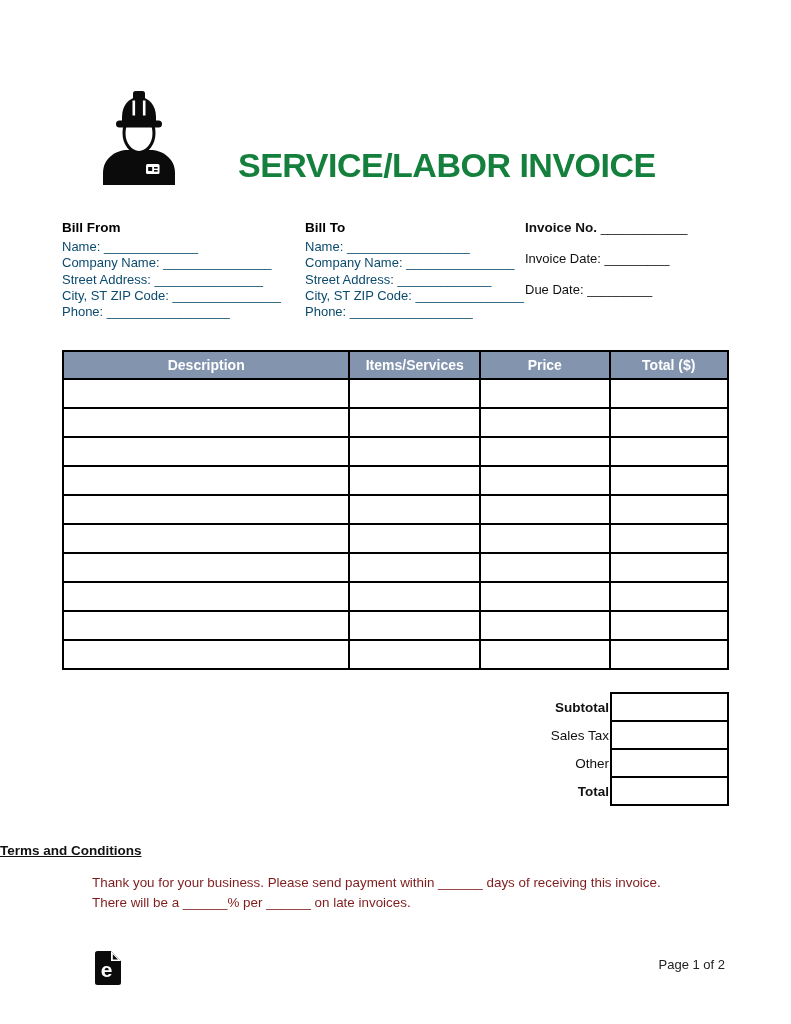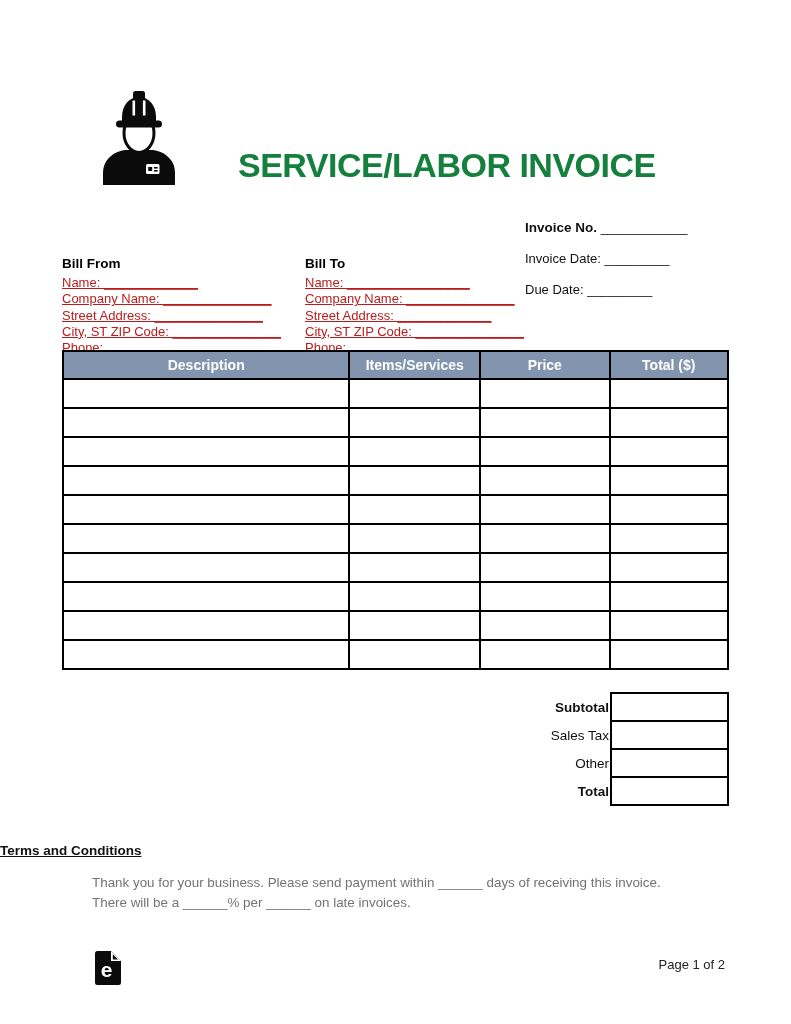--- a/index.html
+++ b/index.html
@@ -16,22 +16,22 @@
   
   .worker-icon { position: absolute; left: 99px; top: 87px; width: 80px; height: 100px; }
   .doc-title {
     position: absolute; left: 238px; top: 146px; width: 470px;
     font-size: 34px; font-weight: 700; letter-spacing: -0.5px; white-space: nowrap;
     color: #15803d;
   }
 
   
   .party { position: absolute; top: 220px; font-size: 13px; line-height: 16.2px; }
-  .party-heading { font-size: 13.5px; font-weight: 700; margin-bottom: 3px; margin-top: 36px; }
-  .party-line { white-space: nowrap; color: #b91c1c; text-decoration: underline; }
+  .party-heading { font-size: 13.5px; font-weight: 700; margin-bottom: 3px; }
+  .party-line { white-space: nowrap; color: #0c4a6e; }
   .bill-from { left: 62px; width: 226px; }
   .bill-to   { left: 305px; width: 226px; }
   .invoice-meta { position: absolute; left: 525px; top: 220px; width: 215px; font-size: 13px; }
   .meta-line { margin-bottom: 16px; white-space: nowrap; color: #111; }
   .meta-line .lbl-bold { font-weight: 700; font-size: 13.5px; }
 
   
   .items-table {
     position: absolute; left: 62px; top: 350px; width: 667px;
     border-collapse: collapse; table-layout: fixed;
@@ -57,21 +57,21 @@
   .summary-label.bold { font-weight: 700; }
   .summary-box { width: 119px; height: 30px; border: 2px solid #000; background: #fff; }
 
   
   .terms-heading {
     position: absolute; left: 0; top: 843px; width: 791px; text-align: left;
     font-size: 13.5px; font-weight: 700; text-decoration: underline; color: #111;
   }
   .terms-body {
     position: absolute; left: 92px; top: 873px; width: 597px;
-    font-size: 13.4px; line-height: 1.48; color: #737373;
+    font-size: 13.4px; line-height: 1.48; color: #7f1d1d;
   }
 
   
   .footer-logo { position: absolute; left: 95px; top: 951px; width: 26px; height: 34px; }
   .page-label {
     position: absolute; right: 66px; top: 957px; font-size: 13px; color: #222;
   }
 </style>
 </head>
 <body>

